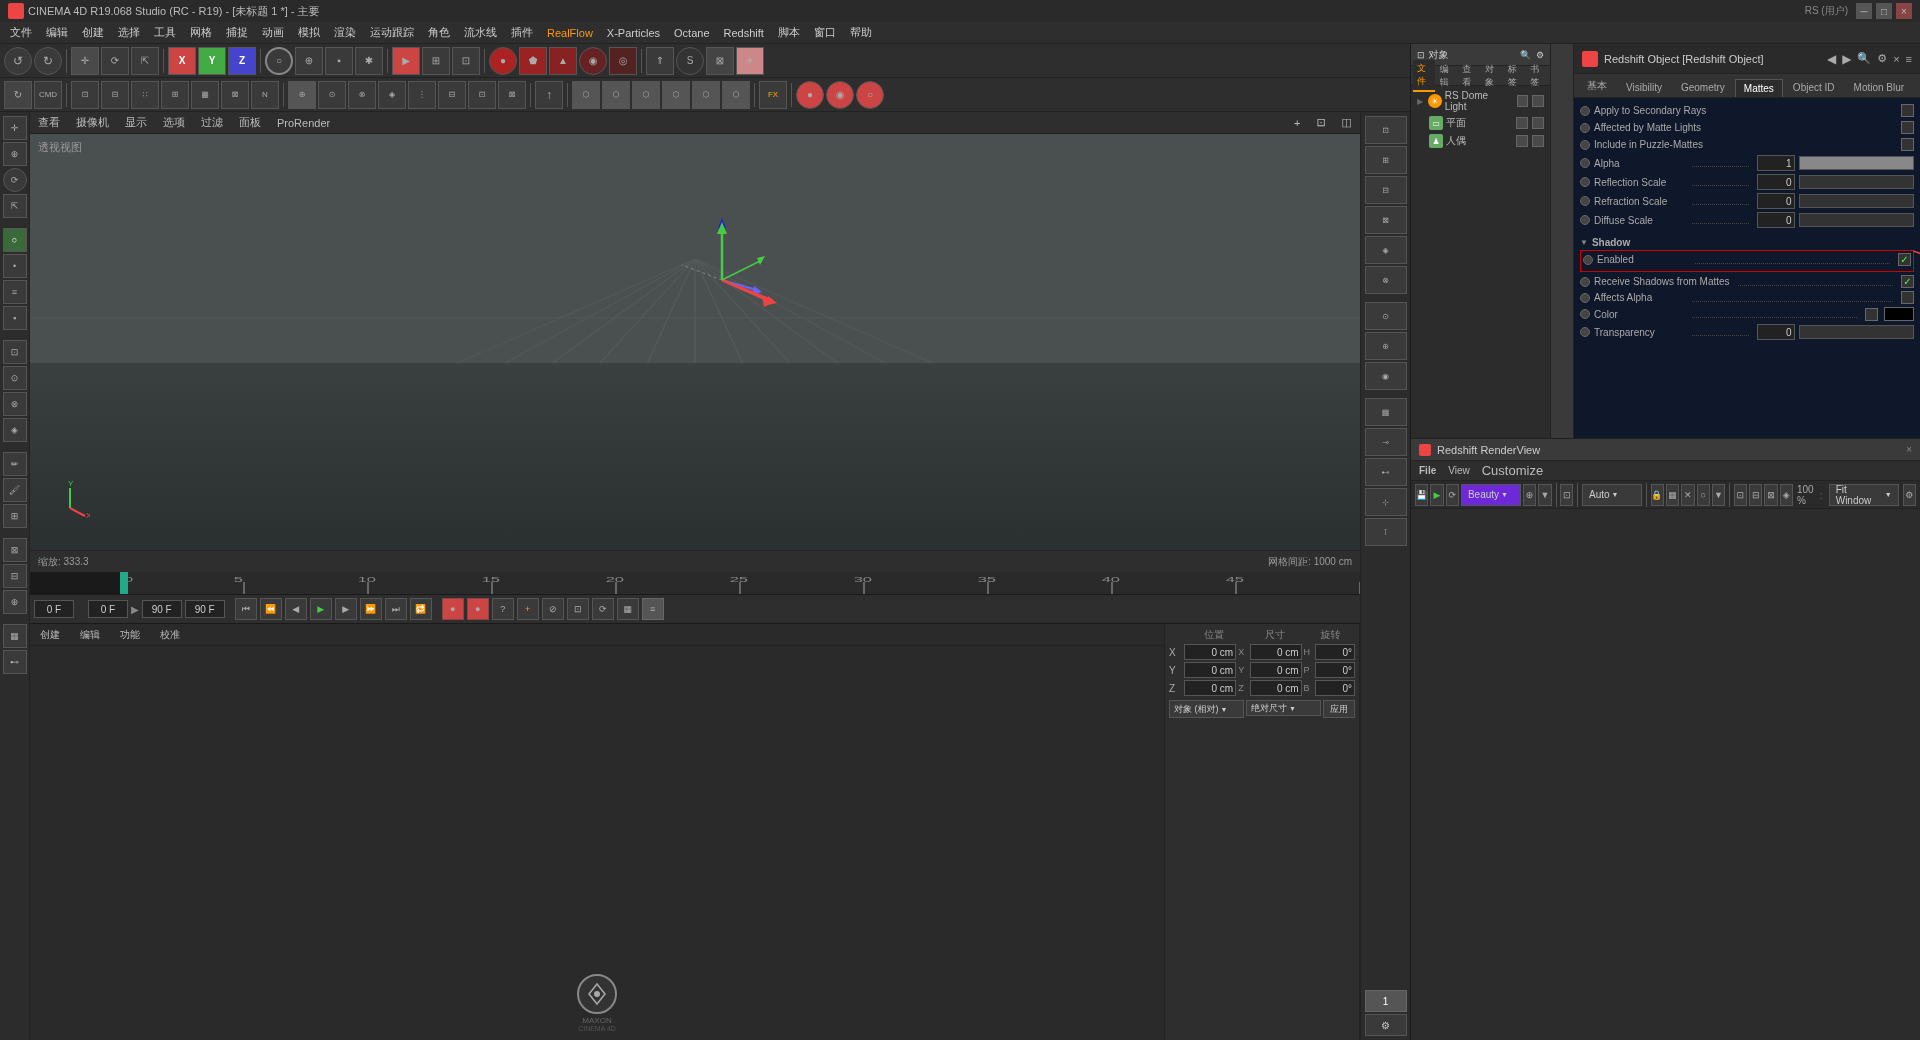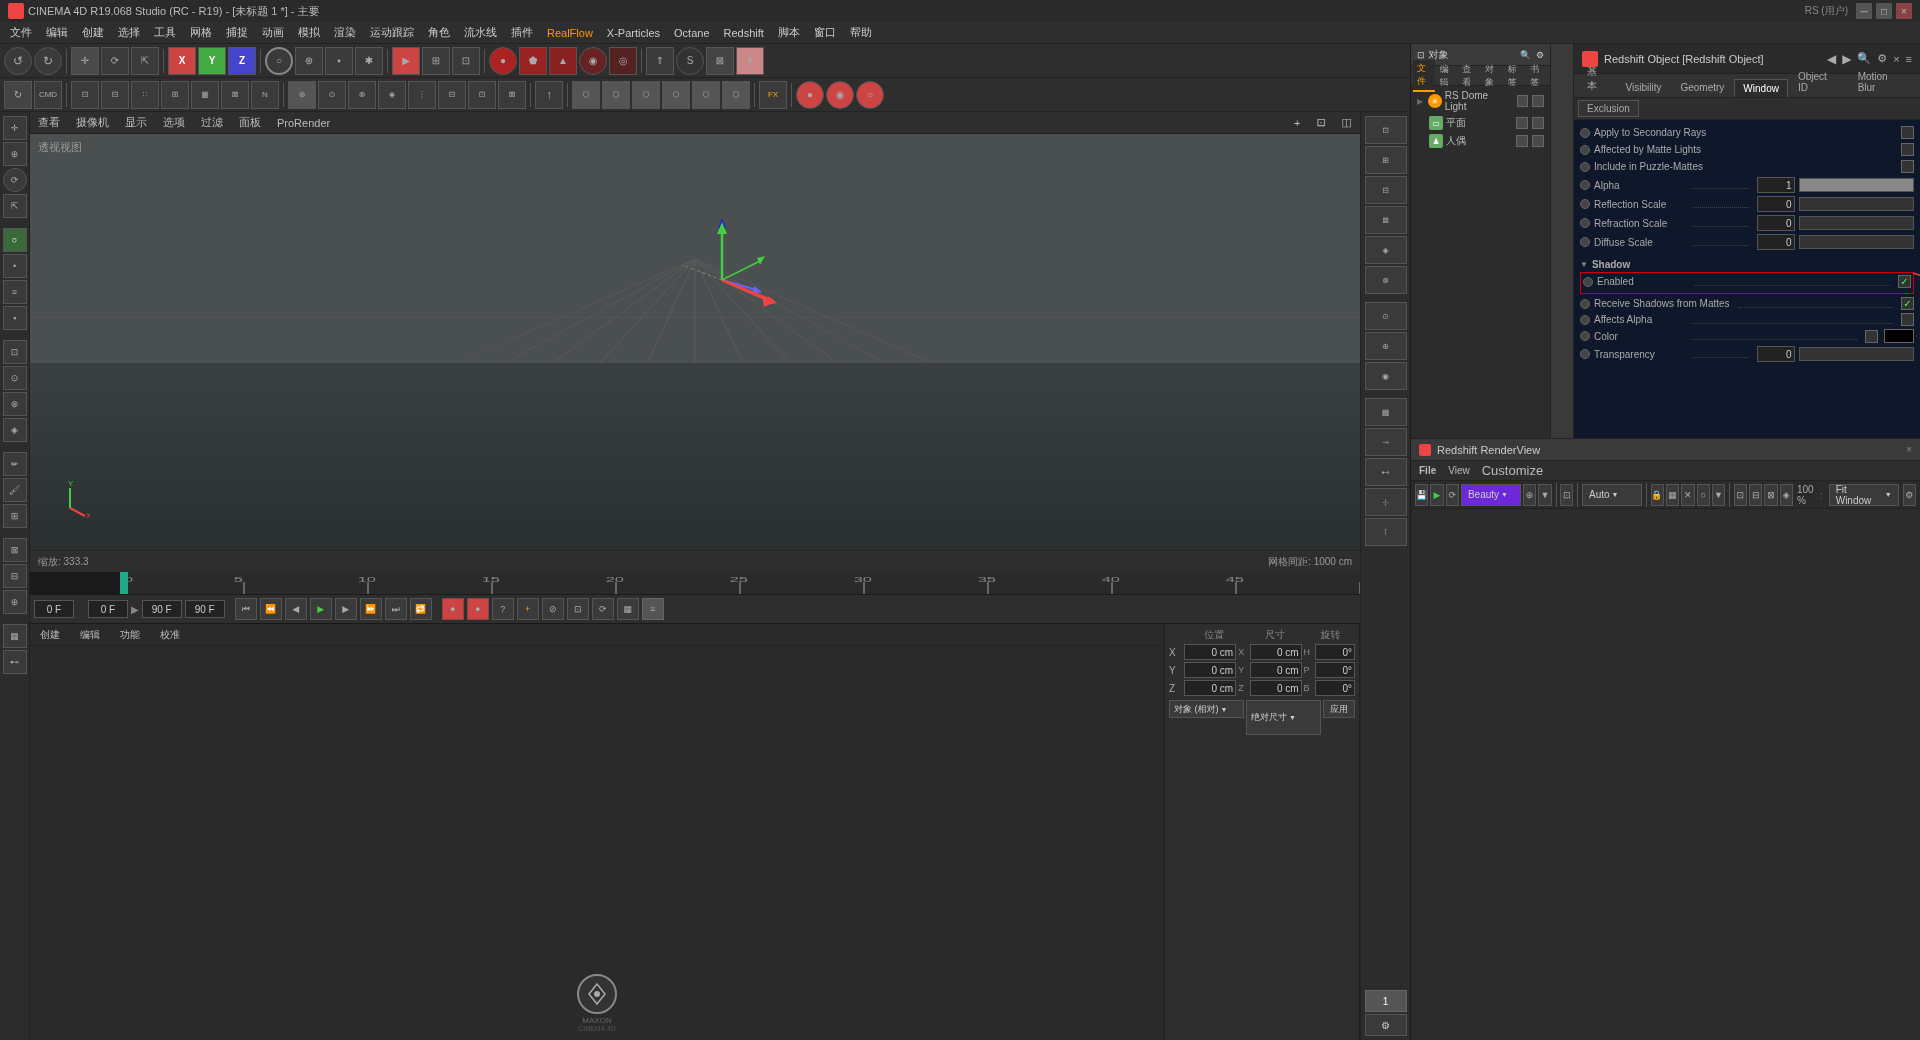--- a/index.html
+++ b/index.html
@@ -803,21 +803,21 @@
               <input class="coord-input" value="0 cm" style="width: 52px; height: 16px; background: rgb(34, 34, 34); border: 1px solid rgb(85, 85, 85); color: rgb(204, 204, 204); font-size: 10px; text-align: right; padding: 0px 2px;">
               <span style="width:10px;font-size:9px;color:#888;">B</span>
               <input class="coord-input" value="0°" style="width: 40px; height: 16px; background: rgb(34, 34, 34); border: 1px solid rgb(85, 85, 85); color: rgb(204, 204, 204); font-size: 10px; text-align: right; padding: 0px 2px;">
             </div>
 
             <div style="display:flex;gap:2px;margin-top:4px;">
               <div class="dropdown-btn" style="height:18px;background:#3a3a3a;border:1px solid #555;display:flex;align-items:center;padding:0 4px;gap:2px;cursor:pointer;font-size:9px;color:#ccc;flex:1;">
                 <span>对象 (相对)</span>
                 <span style="font-size:7px;">▼</span>
               </div>
-              <div class="dropdown-btn" style="height:35px;background:#3a3a3a;border:1px solid #555;display:flex;align-items:center;padding:4px 4px;gap:2px;cursor:pointer;font-size:9px;color:#ccc;flex:1;">
+              <div class="dropdown-btn" style="height:16px;background:#3a3a3a;border:1px solid #555;display:flex;align-items:center;padding:4px 4px;gap:2px;cursor:pointer;font-size:9px;color:#ccc;flex:1;">
                 <span>绝对尺寸</span>
                 <span style="font-size:7px;">▼</span>
               </div>
               <button style="height:18px;background:#3a3a3a;border:1px solid #555;color:#ccc;font-size:9px;cursor:pointer;padding:0 6px;">应用</button>
             </div>
           </div>
 
         </div>
 
       </div>
@@ -909,28 +909,25 @@
           <span style="cursor:pointer;color:#aaa;font-size:11px;">🔍</span>
           <span style="cursor:pointer;color:#aaa;font-size:11px;">⚙</span>
           <span style="cursor:pointer;color:#aaa;font-size:11px;">×</span>
           <span style="cursor:pointer;color:#aaa;font-size:11px;">≡</span>
         </div>
 
         <div id="props-tabs" style="height:24px;background:#333;display:flex;align-items:flex-end;border-bottom:1px solid #222;padding:0 4px;gap:1px;">
           <div class="props-tab" style="padding:3px 8px;font-size:10px;color:#aaa;cursor:pointer;">基本</div>
           <div class="props-tab" style="padding:3px 8px;font-size:10px;color:#aaa;cursor:pointer;">Visibility</div>
           <div class="props-tab" style="padding:3px 8px;font-size:10px;color:#aaa;cursor:pointer;">Geometry</div>
-          <div class="props-tab active" style="padding:3px 8px;font-size:10px;color:#fff;cursor:pointer;background:#2c2c2c;border:1px solid #555;border-bottom:none;">Window</div>
+          <div class="props-tab active" style="padding:3px 8px;font-size:10px;color:#fff;cursor:pointer;background:#2c2c2c;border:1px solid #555;border-bottom:none;">Mattes</div>
           <div class="props-tab" style="padding:3px 8px;font-size:10px;color:#aaa;cursor:pointer;">Object ID</div>
           <div class="props-tab" style="padding:3px 8px;font-size:10px;color:#aaa;cursor:pointer;">Motion Blur</div>
         </div>
 
-        <div id="props-subtabs" style="height:22px;background:#2e2e2e;display:flex;align-items:center;padding:0 4px;border-bottom:1px solid #222;">
-          <div class="props-subtab" style="padding:2px 8px;font-size:10px;color:#aaa;cursor:pointer;border:1px solid #555;background:#333;">Exclusion</div>
-        </div>
 
         <div id="props-content" style="flex:1;padding:6px;overflow-y:auto;">
 
           <div class="prop-row" style="display:flex;align-items:center;margin-bottom:4px;gap:4px;">
             <div class="prop-circle" style="width:10px;height:10px;border-radius:50%;border:1px solid #666;background:#444;flex-shrink:0;cursor:pointer;"></div>
             <span style="font-size:10px;color:#aaa;">Apply to Secondary Rays</span>
             <span style="flex:1"></span>
             <div style="width:13px;height:13px;border:1px solid #666;background:#333;cursor:pointer;"></div>
           </div>
 

